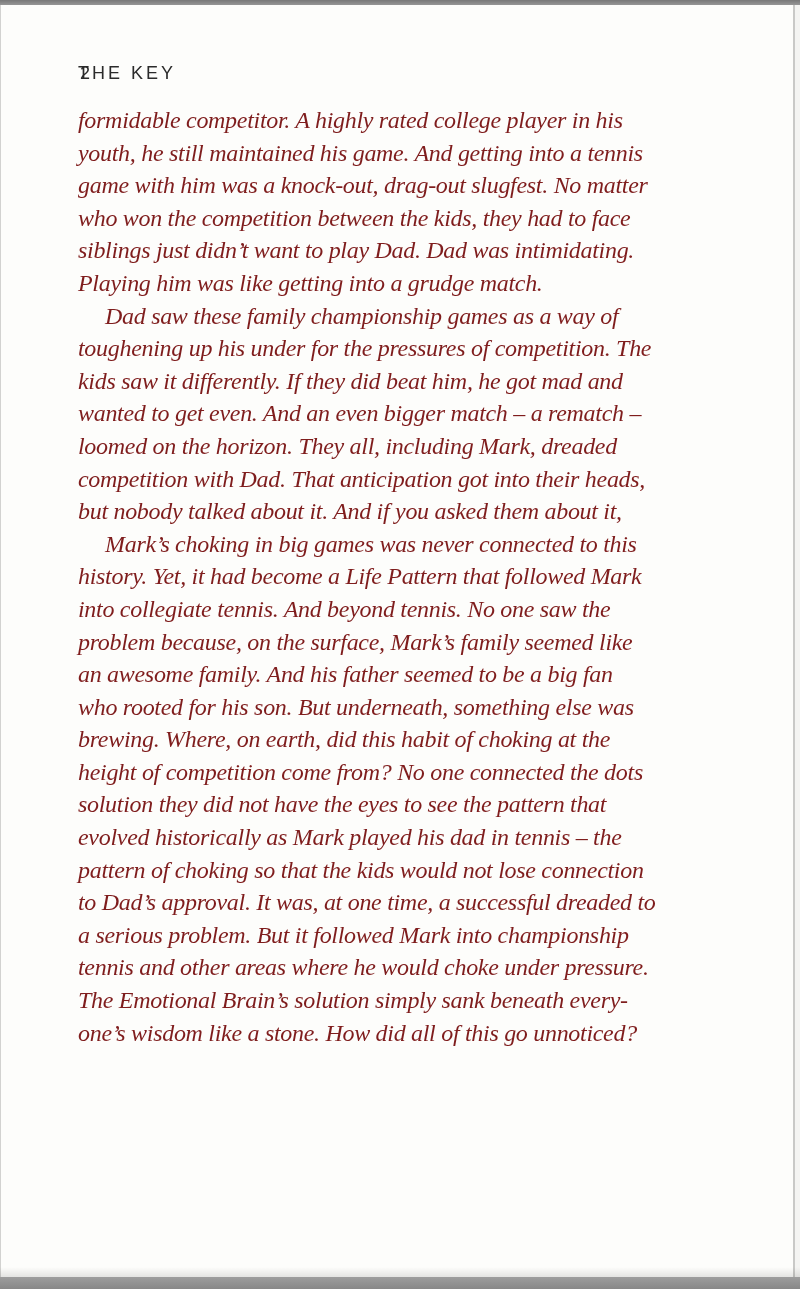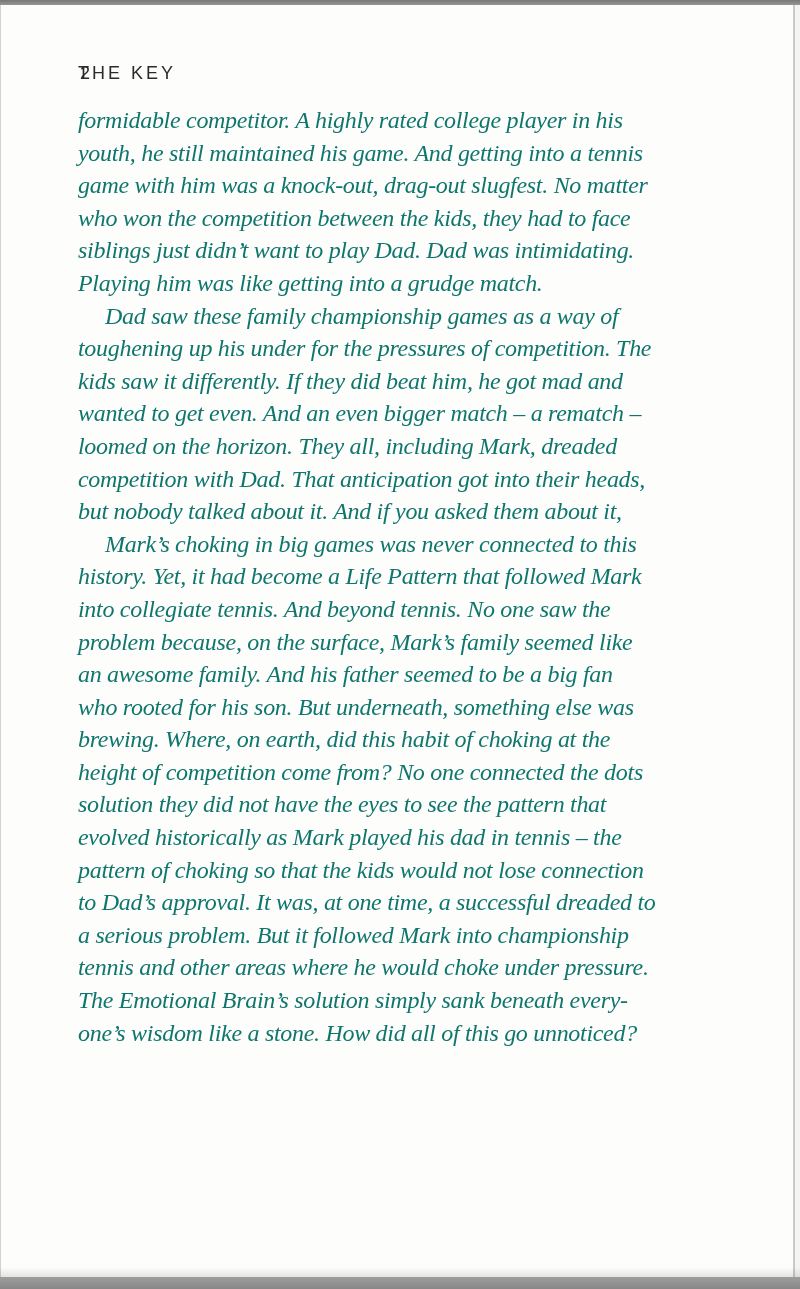--- a/index.html
+++ b/index.html
@@ -80,21 +80,21 @@
     display: block;
     letter-spacing: 3px;
     
     margin-right: -3px;
   }
 
   .bodytext {
     position: absolute;
     left: 0; top: 104px;
     width: 100%;
-    color: #0f766e;
+    color: #7f1d1d;
     font-size: 24px;
     font-style: italic;
     letter-spacing: -0.3px;
     line-height: 32.6px;
   }
   .line {
     white-space: nowrap;
     height: 32.6px;
   }
   .line.indent { padding-left: 27px; }

